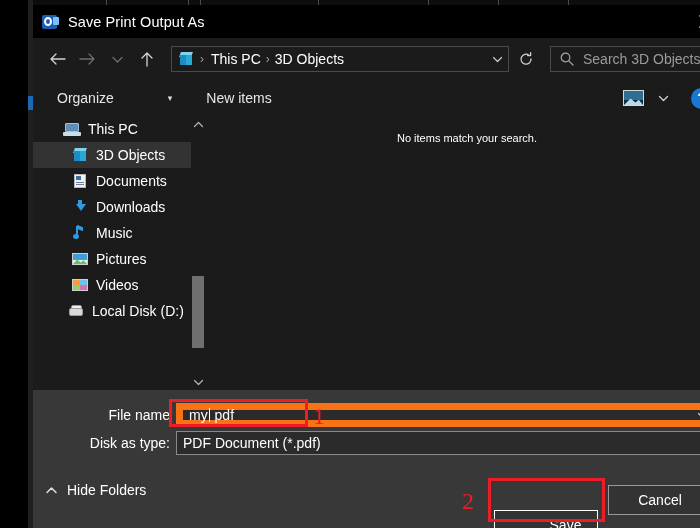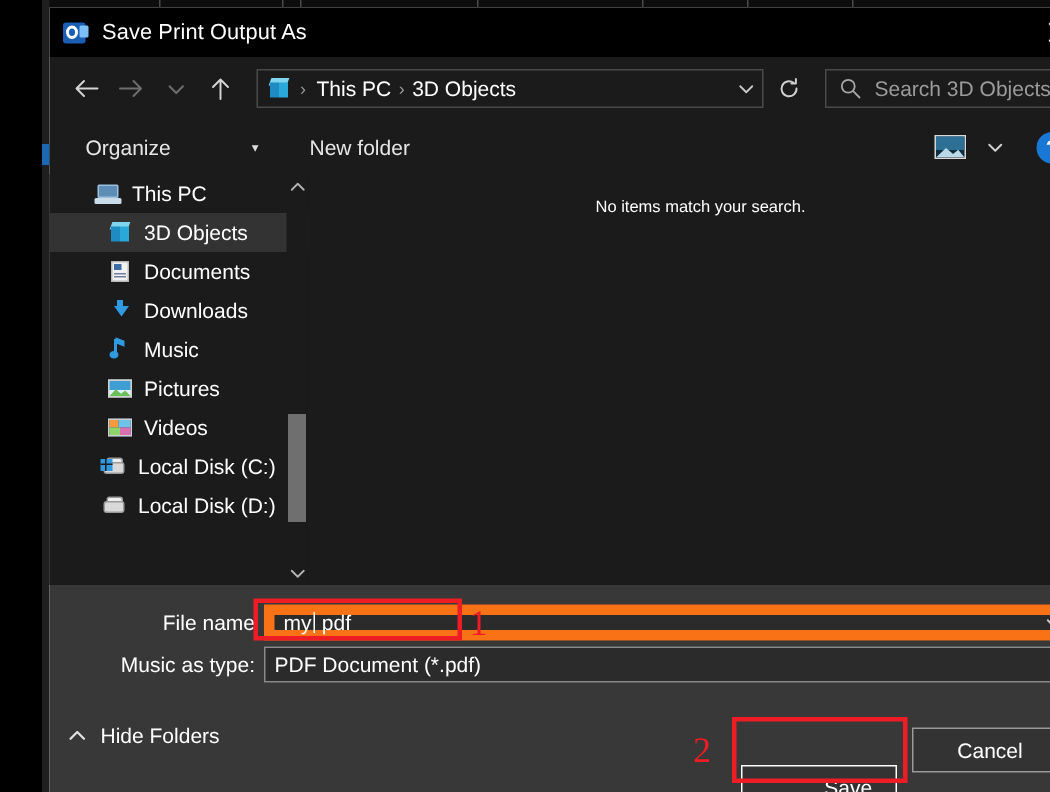--- a/index.html
+++ b/index.html
@@ -754,21 +754,21 @@
       <div class="search-ph">Search 3D Objects</div>
     </div>
   </div>
 
   <div class="toolbar">
     <div class="tb-item tb-organize">
       <span>Organize</span>
       <span class="tb-caret">▾</span>
     </div>
     <div class="tb-item tb-newfolder">
-      <span>New folder</span>
+      <span>New items</span>
     </div>
     <div class="tb-spacer"></div>
     <div class="view-icon">
       <div class="frame"></div>
         <div class="sky"></div>
         <div class="hill"></div>
     </div>
     <div class="view-chev">
       <svg width="13" height="13" viewBox="0 0 13 13">
         <path d="M2.5 4.5 L6.5 8.5 L10.5 4.5" stroke="currentColor" stroke-width="1.3" fill="none" stroke-linecap="round" stroke-linejoin="round"></path>
@@ -839,28 +839,20 @@
         <span class="ico ico-vid">
           <span class="fr"></span>
             <span class="p1"></span>
             <span class="p2"></span>
             <span class="p3"></span>
             <span class="p4"></span>
         </span>
         <span class="tree-label">Videos</span>
       </div>
 
-      <div class="tree-item" style="padding-left:34px">
-        <span class="ico ico-disk">
-          <span class="top"></span>
-            <span class="body"></span>
-            <span class="win"></span>
-        </span>
-        <span class="tree-label">Local Disk (C:)</span>
-      </div>
 
       <div class="tree-item" style="padding-left:34px">
         <span class="ico ico-disk">
           <span class="top"></span>
             <span class="body"></span>
         </span>
         <span class="tree-label">Local Disk (D:)</span>
       </div>
 
       <div class="sb-scroll">
@@ -893,21 +885,21 @@
         <div class="combo-spacer"></div>
         <div class="combo-chev">
           <svg width="13" height="13" viewBox="0 0 13 13">
             <path d="M2.5 4.5 L6.5 8.5 L10.5 4.5" stroke="currentColor" stroke-width="1.2" fill="none" stroke-linecap="round" stroke-linejoin="round"></path>
           </svg>
         </div>
       </div>
     </div>
 
     <div class="form-row row-filetype">
-      <div class="form-label">Music as type:</div>
+      <div class="form-label">Disk as type:</div>
       <div class="combo">
         <div class="combo-value">PDF Document (*.pdf)</div>
         <div class="combo-spacer"></div>
         <div class="combo-chev">
           <svg width="13" height="13" viewBox="0 0 13 13">
             <path d="M2.5 4.5 L6.5 8.5 L10.5 4.5" stroke="currentColor" stroke-width="1.2" fill="none" stroke-linecap="round" stroke-linejoin="round"></path>
           </svg>
         </div>
       </div>
     </div>

